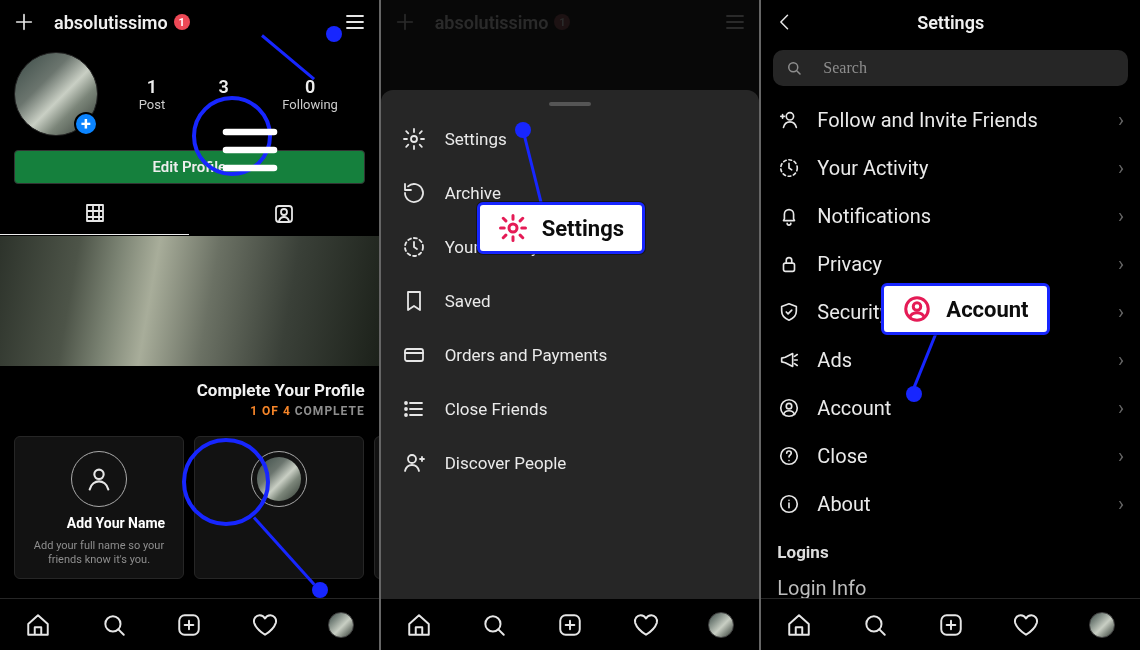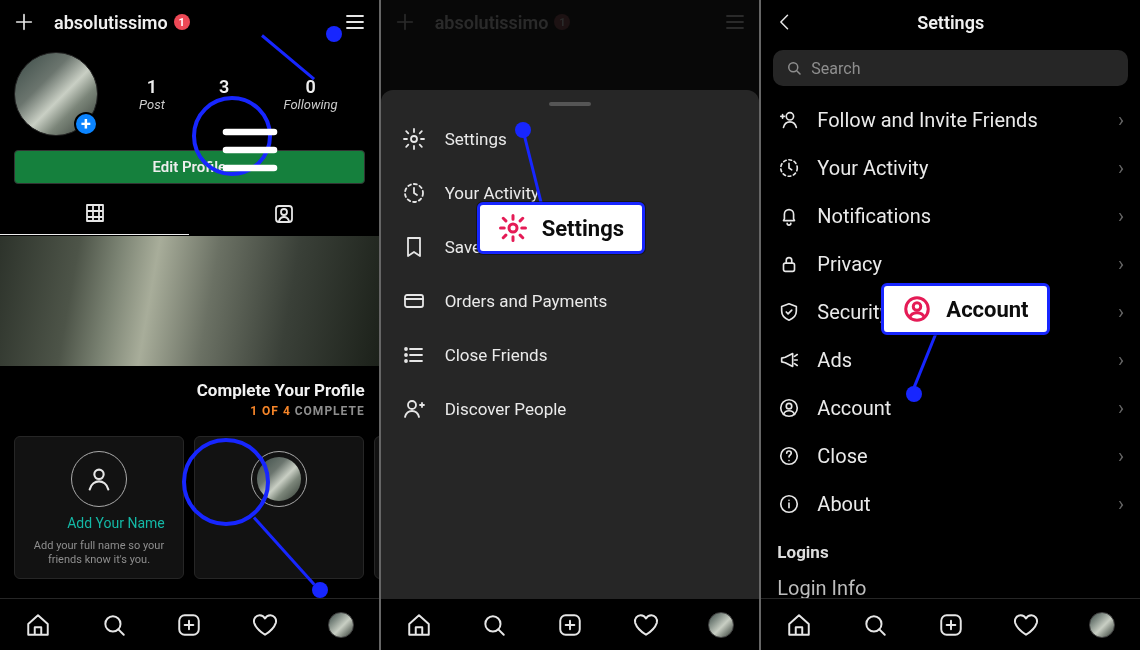--- a/index.html
+++ b/index.html
@@ -65,21 +65,21 @@
   }
   .avatar-plus {
     position:absolute; right:0; bottom:0;
     width:24px; height:24px; border-radius:50%;
     background:#0b84ff; border:2px solid #000;
     color:#fff; font-size:18px; font-weight:700;
     display:flex; align-items:center; justify-content:center; line-height:1;
   }
   .stats { flex:1; display:flex; justify-content:space-around; text-align:center; }
   .stat .num { font-size:18px; font-weight:600; color:#eee; }
-  .stat .lbl { font-size:13px; color:#ccc;font-style:italic; }
+  .stat .lbl { font-size:13px; color:#ccc; }
   .edit-btn {
     margin: 10px 14px 8px 14px;
     height:34px; border:1px solid #333; border-radius:4px;
     color:#eee; font-size:15px; font-weight:600;
     display:flex; align-items:center; justify-content:center;
     background:#15803d;
   }
   .tabs-row { display:flex; height:44px; border-bottom:1px solid #000; }
   .tab { flex:1; display:flex; align-items:center; justify-content:center; color:#888; }
   .tab.active { color:#eee; border-bottom:1px solid #eee; }
@@ -106,21 +106,21 @@
   .card .ic {
     width:56px; height:56px; border-radius:50%;
     border:1.5px solid #aaa; display:flex; align-items:center; justify-content:center;
     color:#d0d0d0;
   }
   .card.photo .ic { border:1.5px solid #aaa; overflow:hidden; }
   .card.photo .ic-inner {
     width:44px; height:44px; border-radius:50%;
     background: linear-gradient(135deg,#3a4a46 0%, #6b756e 35%, #c9cfc4 55%, #7b8579 70%, #2e3730 100%);
   }
-  .card .ct { font-size:14px; font-weight:400; color:#14b8a6;margin-left:34px; }
+  .card .ct { font-size:14px; font-weight:700; color:#ffffff;margin-left:34px; }
   .card .cs { font-size:11px; color:#8e8e8e; line-height:1.3; }
   
   .bottom-nav {
     position:absolute; bottom:0; left:0; right:0;
     height:52px; border-top:1px solid #262626;
     display:flex; justify-content:space-around; align-items:center;
     background:#000;
     z-index: 20;
   }
   .bottom-nav .nitem { color:#e6e6e6; width:28px; height:28px; display:flex; align-items:center; justify-content:center; }
@@ -139,22 +139,22 @@
   .sheet-grab { width:42px; height:4px; background:#555; border-radius:2px; margin: 2px auto 6px auto; }
   .sheet-item {
     display:flex; align-items:center; gap:18px;
     padding: 14px 20px; color:#eaeaea; font-size:17px;
   }
   .sheet-item .sic { width:26px; height:26px; display:flex; align-items:center; justify-content:center; color:#ddd; }
   
   .search-wrap { padding: 6px 12px 10px 12px; }
   .search-field {
     height:36px; background:#262626; border-radius:10px;
-    display:flex; align-items:center; gap:8px; padding:0 12px;
-    color:#8e8e8e; font-size:16px;
+    display:flex; align-items:center; gap:20px; padding:0 12px;
+    color:#8e8e8e; font-size:16px;font-family:Liberation Serif, serif;
   }
   .settings-list { }
   .srow {
     display:flex; align-items:center; gap:16px;
     padding: 12px 16px; color:#eaeaea; font-size:20px;
   }
   .srow .sic { width:24px; height:24px; display:flex; align-items:center; justify-content:center; color:#ddd; }
   .srow .lbl { flex:1; }
   .srow .chev { color:#666; }
   .sec-header { padding: 14px 16px 2px 16px; color:#ddd; font-size:17px; font-weight:700; }
@@ -365,20 +365,28 @@
             <svg width="24" height="24" viewBox="0 0 24 24">
               <circle class="icn" cx="12" cy="12" r="3"></circle>
               <path class="icn" d="M12 2v3M12 19v3M4.2 4.2l2.1 2.1M17.7 17.7l2.1 2.1M2 12h3M19 12h3M4.2 19.8l2.1-2.1M17.7 6.3l2.1-2.1"></path>
             </svg>
           </div>
         <span>Settings</span>
       </div>
       <div class="sheet-item">
         <div class="sic">
             <svg width="24" height="24" viewBox="0 0 24 24">
+              <path class="icn" d="M3 12a9 9 0 1 0 3-6.7M3 3v6h6"></path>
+            </svg>
+          </div>
+        <span>Archive</span>
+      </div>
+      <div class="sheet-item">
+        <div class="sic">
+            <svg width="24" height="24" viewBox="0 0 24 24">
               <circle class="icn" cx="12" cy="12" r="9" stroke-dasharray="3 3"></circle>
               <path class="icn" d="M12 7v5l3 2"></path>
             </svg>
           </div>
         <span>Your Activity</span>
       </div>
       <div class="sheet-item">
         <div class="sic">
             <svg width="24" height="24" viewBox="0 0 24 24">
               <path class="icn" d="M6 3h12v18l-6-4-6 4z"></path>

